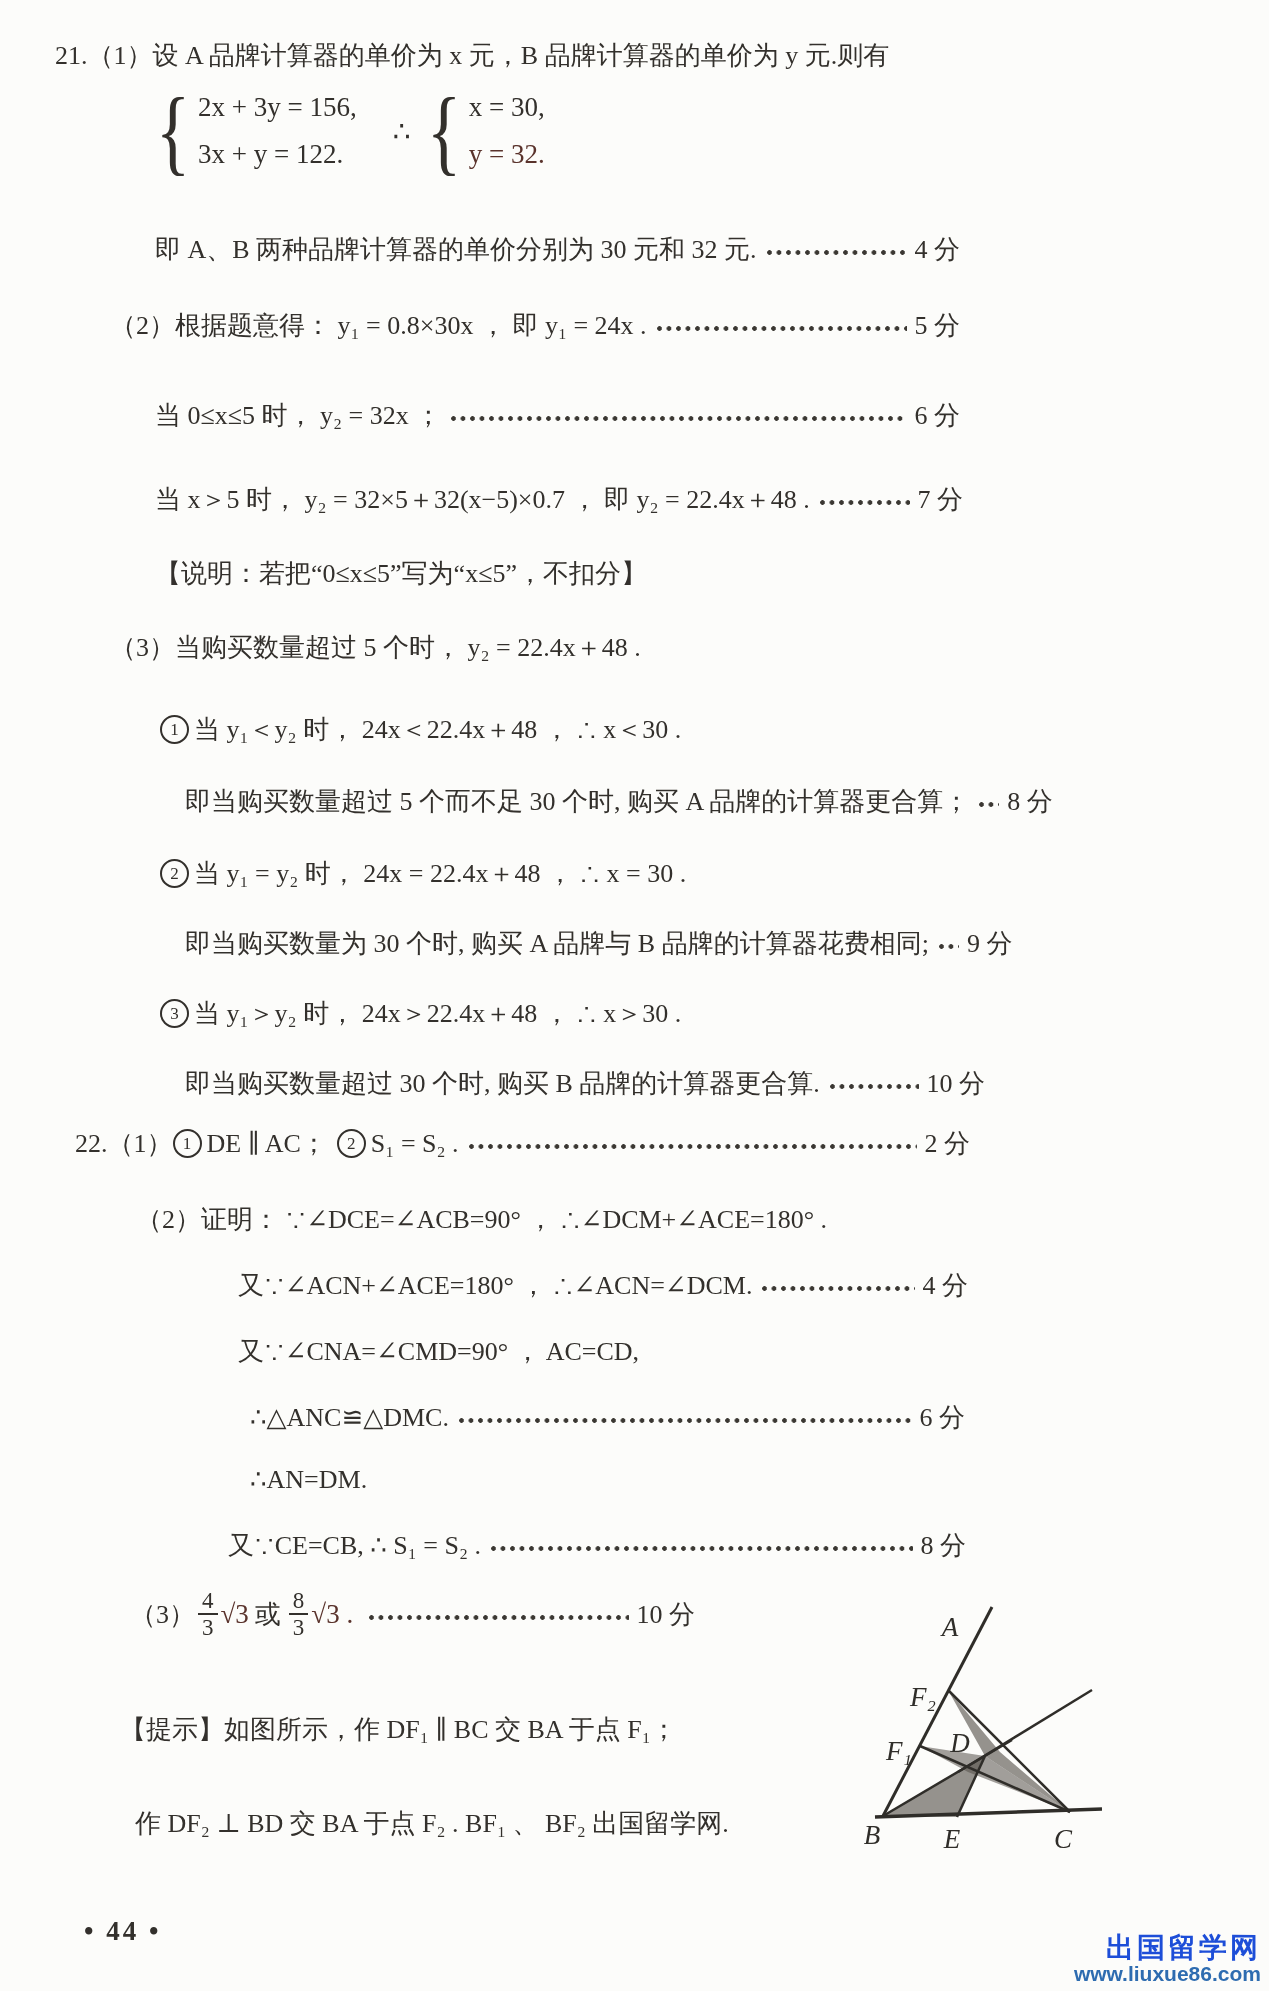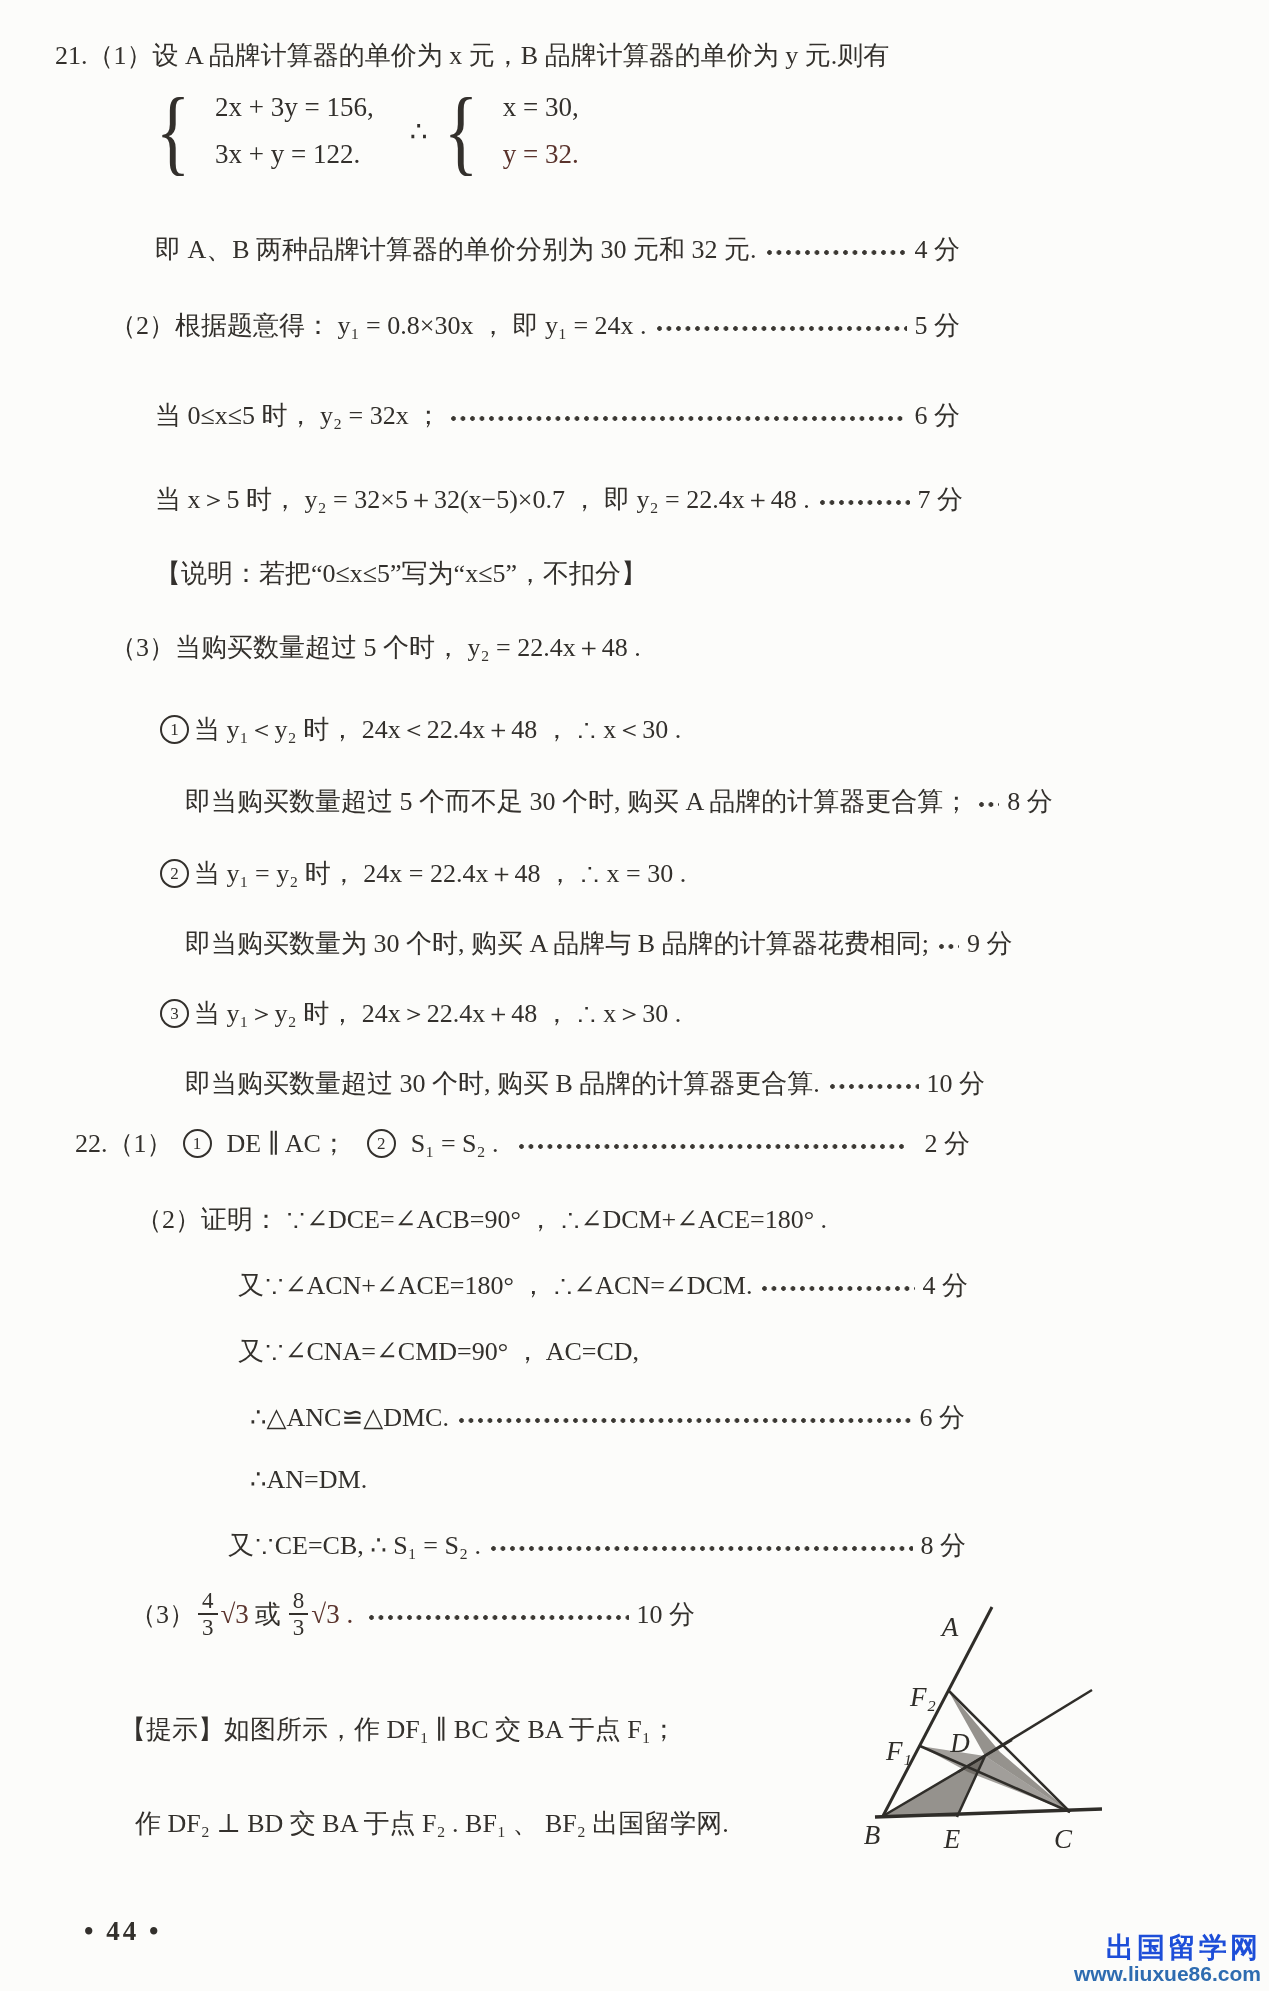--- a/index.html
+++ b/index.html
@@ -21,21 +21,21 @@
     background-size: 9.5px 5px; background-repeat: repeat-x;
   }
   .score { white-space: nowrap; }
   .circ {
     display: inline-flex; justify-content: center; align-items: center;
     width: 25px; height: 25px; border: 2px solid #33302c; border-radius: 50%;
     font-size: 17px; margin-right: 5px; flex: 0 0 auto;
   }
   .sys { position: absolute; display: flex; align-items: center; }
   .brace { font-size: 96px; font-weight: 300; line-height: 0.9; transform: scaleX(0.75); }
-  .syscol { display: flex; flex-direction: column; gap: 16px; font-size: 27px; margin-left: 19px; }
+  .syscol { display: flex; flex-direction: column; gap: 16px; font-size: 27px; margin-left: 2px; }
   .therefore { font-size: 28px; margin: 0 10px 0 36px; }
   .maroon { color: #5a332c; }
   .frac { display: inline-flex; flex-direction: column; align-items: center; font-size: 23px; line-height: 1.1; margin: 0 3px; flex: 0 0 auto; }
   .frac .fnum { border-bottom: 2px solid #33302c; padding: 0 4px 0; }
   .rad { font-size: 27px; margin-right: 6px; }
   .fig { position: absolute; left: 850px; top: 1595px; }
   .fig text { font-family: "Liberation Serif", "DejaVu Serif", serif; font-style: italic; font-size: 27px; fill: #2f2d29; }
   .footer-page { position: absolute; left: 84px; top: 1916px; font-size: 27px; font-weight: bold; letter-spacing: 3px; }
   .wm { position: absolute; top: 1934px; right: 8px; text-align: right; line-height: 1.02; font-family: "Liberation Sans", sans-serif; }
   .wm-name { color: #1d4ed8; font-size: 28px; font-weight: bold; letter-spacing: 3px; font-family: "Liberation Serif", serif; }
@@ -114,21 +114,21 @@
   <span class="circ">3</span>
   <span class="txt">当 y₁＞y₂ 时， 24x＞22.4x＋48 ， ∴ x＞30 .</span>
 </div>
 
 <div class="row" style="left:185px; top:1066px; width:800px;">
   <span class="txt">即当购买数量超过 30 个时, 购买 B 品牌的计算器更合算.</span>
   <span class="leader"></span>
   <span class="score">10 分</span>
 </div>
 
-<div class="row" style="left:75px; top:1126px; width:895px;gap:10px;">
+<div class="row" style="left:75px; top:1126px; width:895px;">
   <span class="txt">22.（1）</span>
   <span class="circ">1</span>
   <span class="txt">DE ∥ AC；</span>
   <span class="circ" style="margin-left:10px;">2</span>
   <span class="txt">S₁ = S₂ .</span>
   <span class="leader"></span>
   <span class="score">2 分</span>
 </div>
 
 <div class="line" style="left:120px; top:1202px;margin-left:16px;">（2）证明： ∵∠DCE=∠ACB=90° ， ∴∠DCM+∠ACE=180° .</div>

